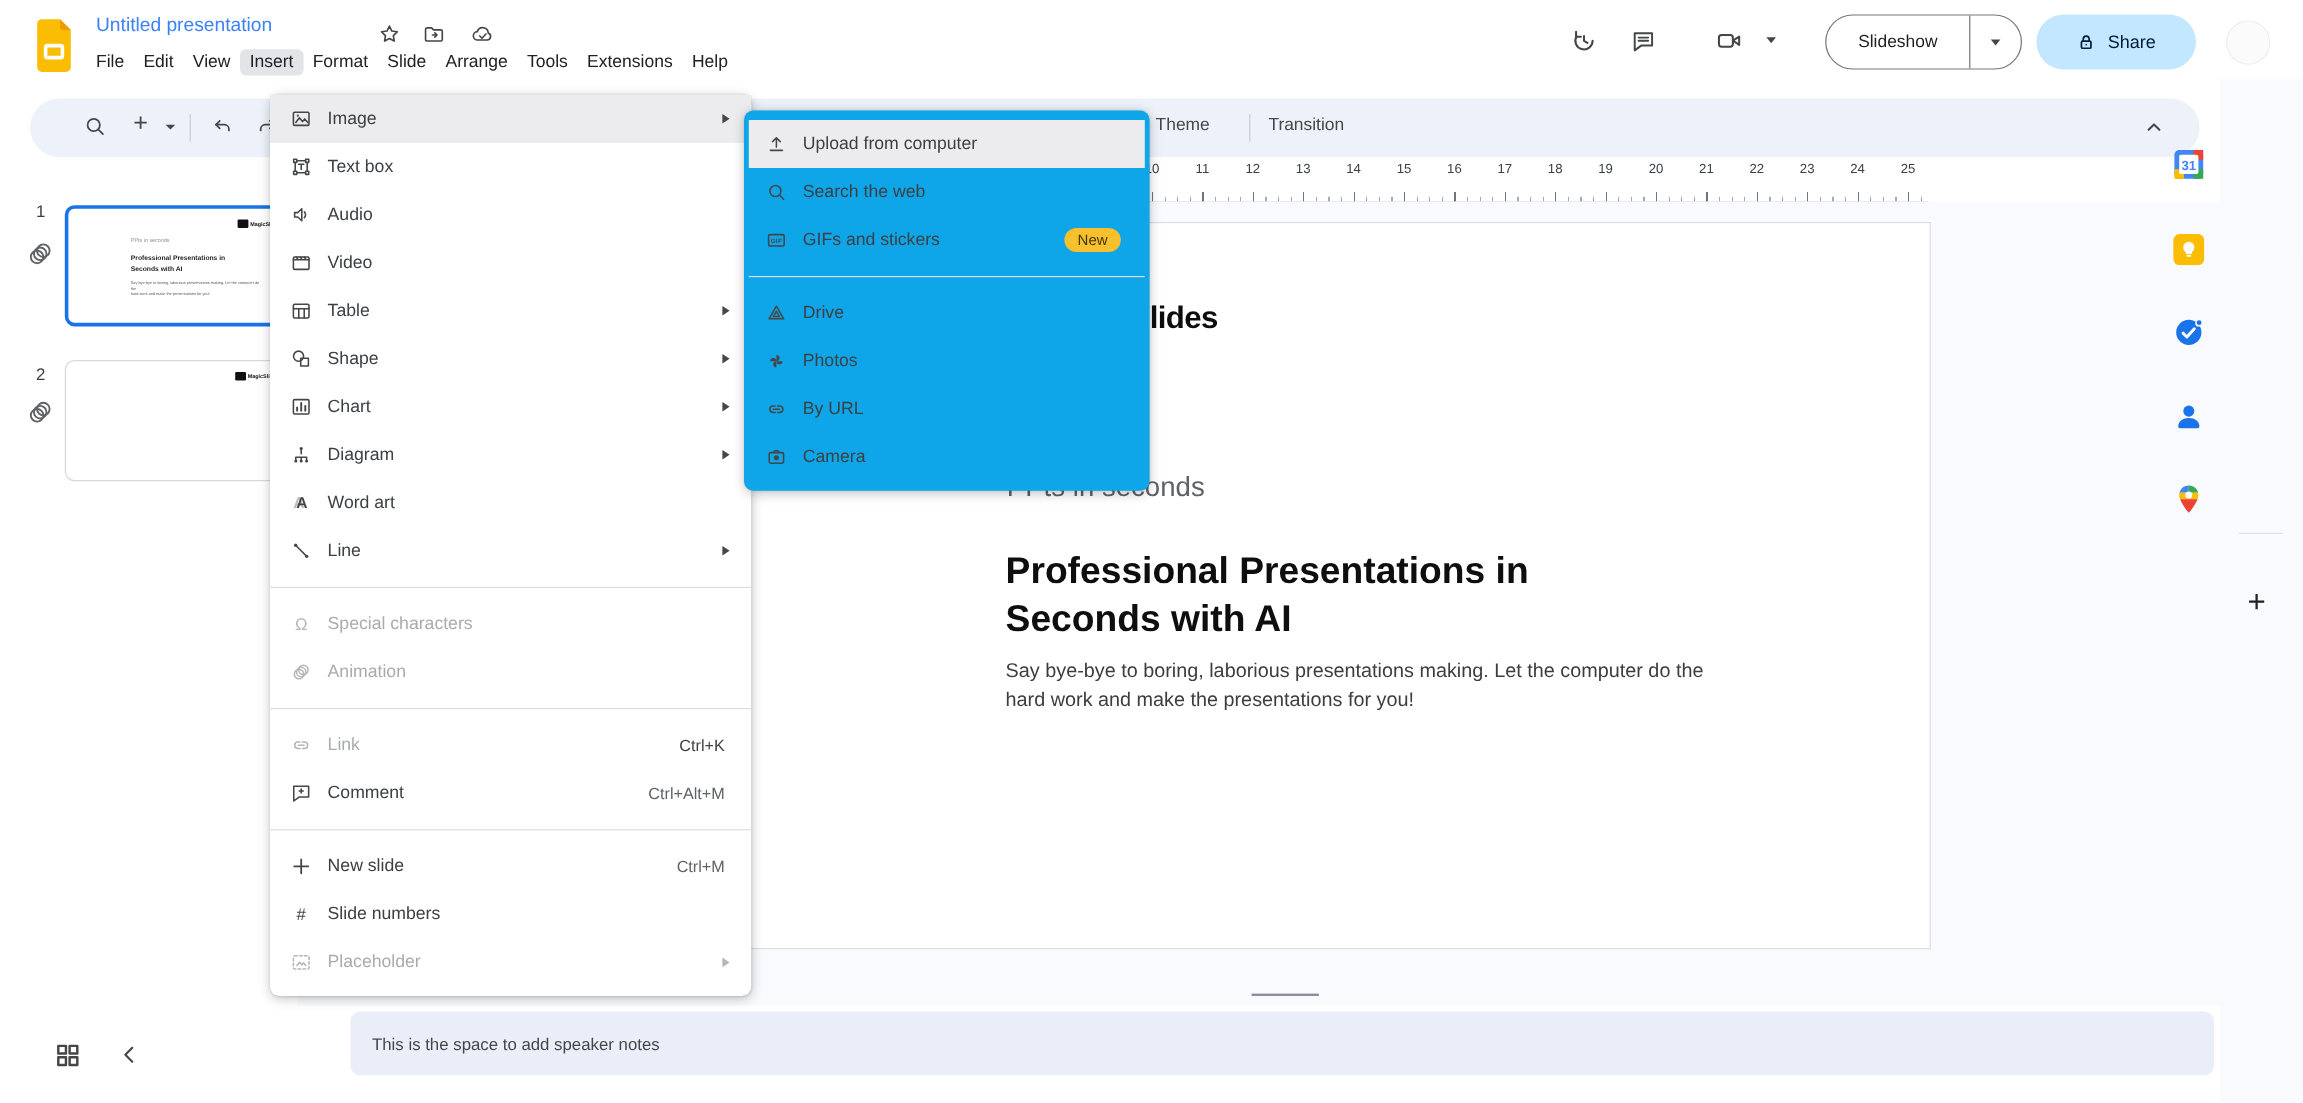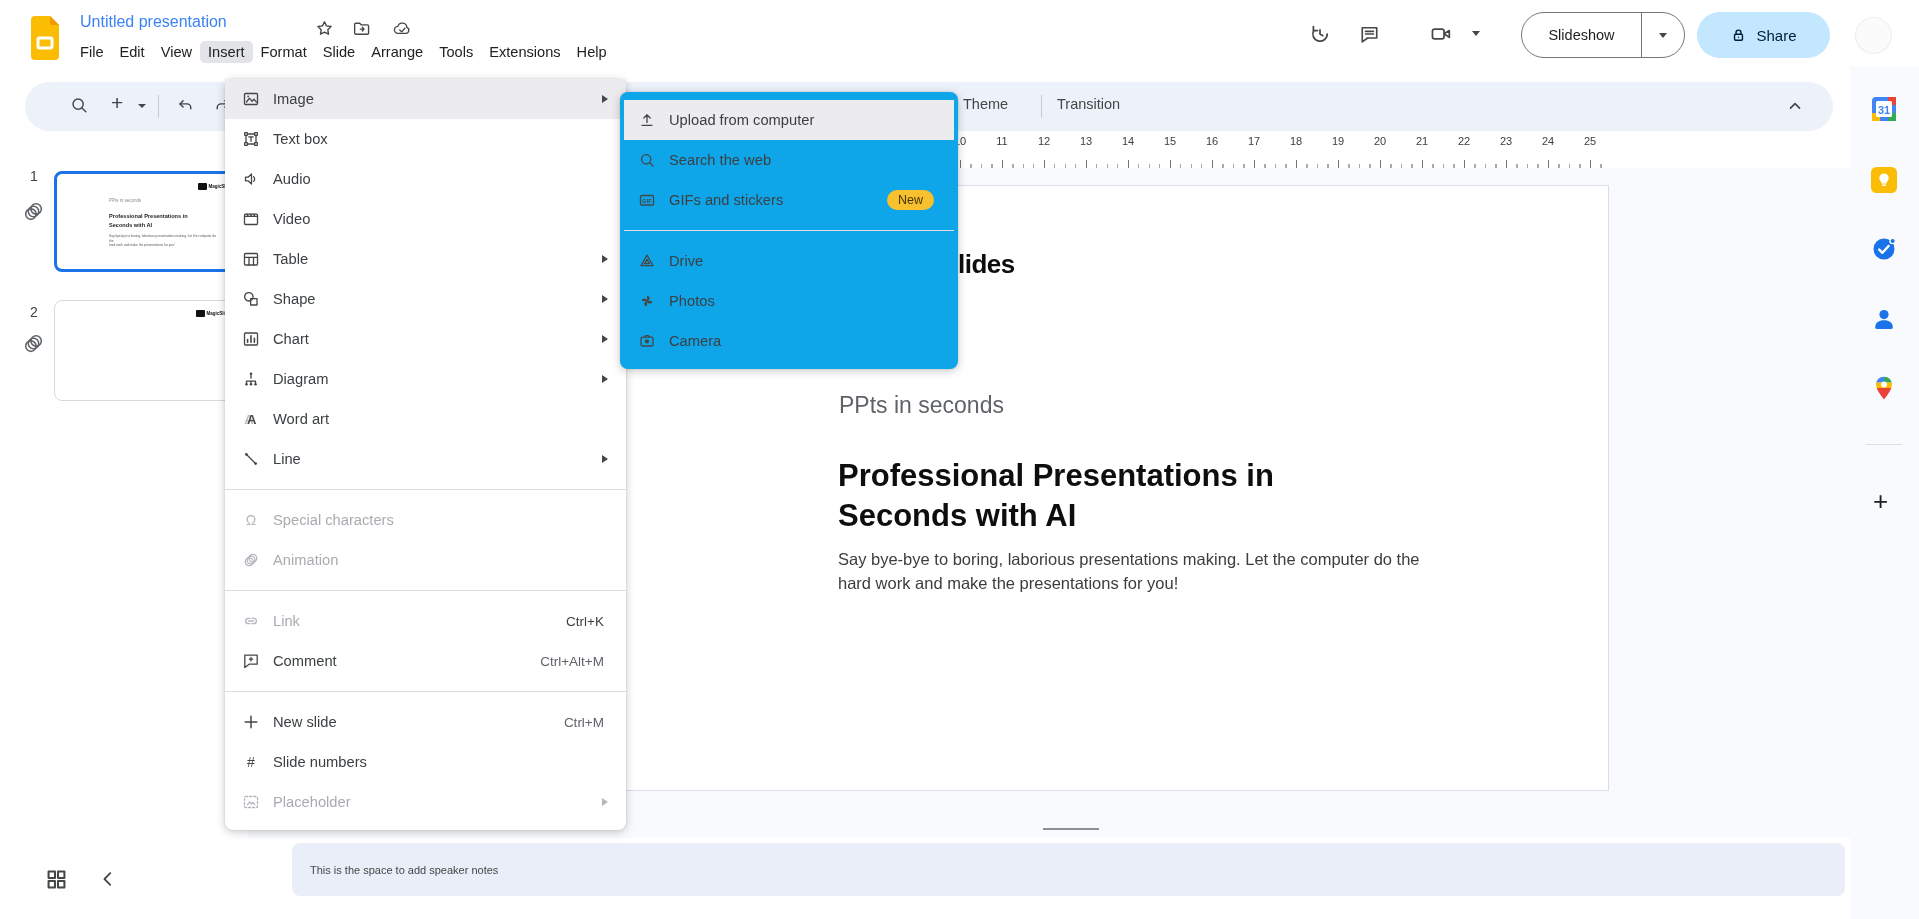--- a/index.html
+++ b/index.html
@@ -52,37 +52,37 @@
   .brand{left:821px;top:245px;display:flex;align-items:center;gap:8px;color:#0d0d0d;}
   .brand .name{font-size:26px;font-weight:700;letter-spacing:-.5px;}
   .eyebrow{left:839px;top:392px;font-size:23px;color:#5f6368;}
   .slide-title{left:838px;top:369px;font-size:31px;line-height:40px;font-weight:700;color:#0e0e0e;}
   .slide-title{top:456px;}
   .slide-body{left:838px;top:548px;font-size:16.5px;line-height:23.5px;color:#3b3d3e;}
 
   .notes-handle{left:1043px;top:828px;width:56px;height:2px;background:#8a9099;}
   .notes{left:292px;top:843px;width:1553px;height:53px;background:#e9eef9;border-radius:8px;
          display:flex;align-items:center;padding-left:18px;box-sizing:border-box;
-         font-size:11px;color:#444746;}
+         font-size:14px;color:#444746;}
 
   
   .film-num{font-size:14px;color:#3c4043;}
   .thumb{left:54px;width:180px;height:101px;background:#fff;border-radius:8px;box-sizing:border-box;}
   .thumb.sel{border:3px solid #1a73e8;}
   .thumb.norm{border:1px solid #d5d9e0;}
   .mini-logo{position:absolute;left:141px;top:9px;display:flex;align-items:center;gap:1.5px;color:#111;}
   .mini-logo .bar{width:9px;height:7px;background:#111;border-radius:1px;}
   .mini-logo .t{font-size:4.5px;font-weight:700;}
   .mini-eyebrow{position:absolute;left:52px;top:24px;font-size:4.5px;color:#8a8d91;}
   .mini-title{position:absolute;left:52px;top:38px;font-size:5.6px;font-weight:700;color:#1c1c1c;line-height:9px;}
   .mini-body{position:absolute;left:52px;top:60px;font-size:3.2px;color:#55585c;line-height:4.6px;width:110px;}
 
   
   .sidepanel{left:1850px;top:66px;width:69px;height:853px;background:#f8fafd;}
-  .sp-ic{position:absolute;left:1871px;}
+  .sp-ic{position:absolute;left:1811px;margin-top:28px;}
   .sp-div{left:1866px;top:444px;width:36px;height:1px;background:#dde1e6;}
 
   
   .menu{left:225px;top:79px;width:401px;background:#fff;border-radius:8px;
         box-shadow:0 2px 10px rgba(0,0,0,.22),0 0 2px rgba(0,0,0,.12);padding:0 0 8px 0;z-index:50;}
   .submenu{left:620px;top:92px;width:330px;background:#0ea5e9;border-radius:8px;
         box-shadow:0 2px 10px rgba(0,0,0,.22),0 0 2px rgba(0,0,0,.12);padding:8px 4px;z-index:51;}
   .mi{height:40px;display:flex;align-items:center;padding:0 16px 0 0;color:#3c4043;font-size:14.7px;}
   .mi .mi-ic{width:18px;height:18px;margin:0 13px 0 17px;color:#444746;flex:none;}
   .submenu .mi .mi-ic{margin:0 13px 0 14px;}
@@ -596,20 +596,28 @@
             <use href="#petal" transform="rotate(90 9 9)"></use>
             <use href="#petal" transform="rotate(180 9 9)"></use>
             <use href="#petal" transform="rotate(270 9 9)"></use>
           </svg>
         </span>
       <span class="mi-label">Photos</span>
     </div>
     <div class="mi">
       <span class="mi-ic">
           <svg class="ic" viewBox="0 0 18 18" width="18" height="18">
+            <path d="M8 11.7H6.3a2.7 2.7 0 010-5.4H8M10 6.3h1.7a2.7 2.7 0 010 5.4H10M6.6 9h4.8"></path>
+          </svg>
+        </span>
+      <span class="mi-label">By URL</span>
+    </div>
+    <div class="mi">
+      <span class="mi-ic">
+          <svg class="ic" viewBox="0 0 18 18" width="18" height="18">
             <path d="M6.7 5.2l.9-1.5h2.8l.9 1.5"></path>
             <rect x="3" y="5.2" width="12" height="8.8" rx="1.4"></rect>
             <circle cx="9" cy="9.4" r="2.1" fill="currentColor" stroke="none"></circle>
           </svg>
         </span>
       <span class="mi-label">Camera</span>
     </div>
   </div>
 
 </div>

